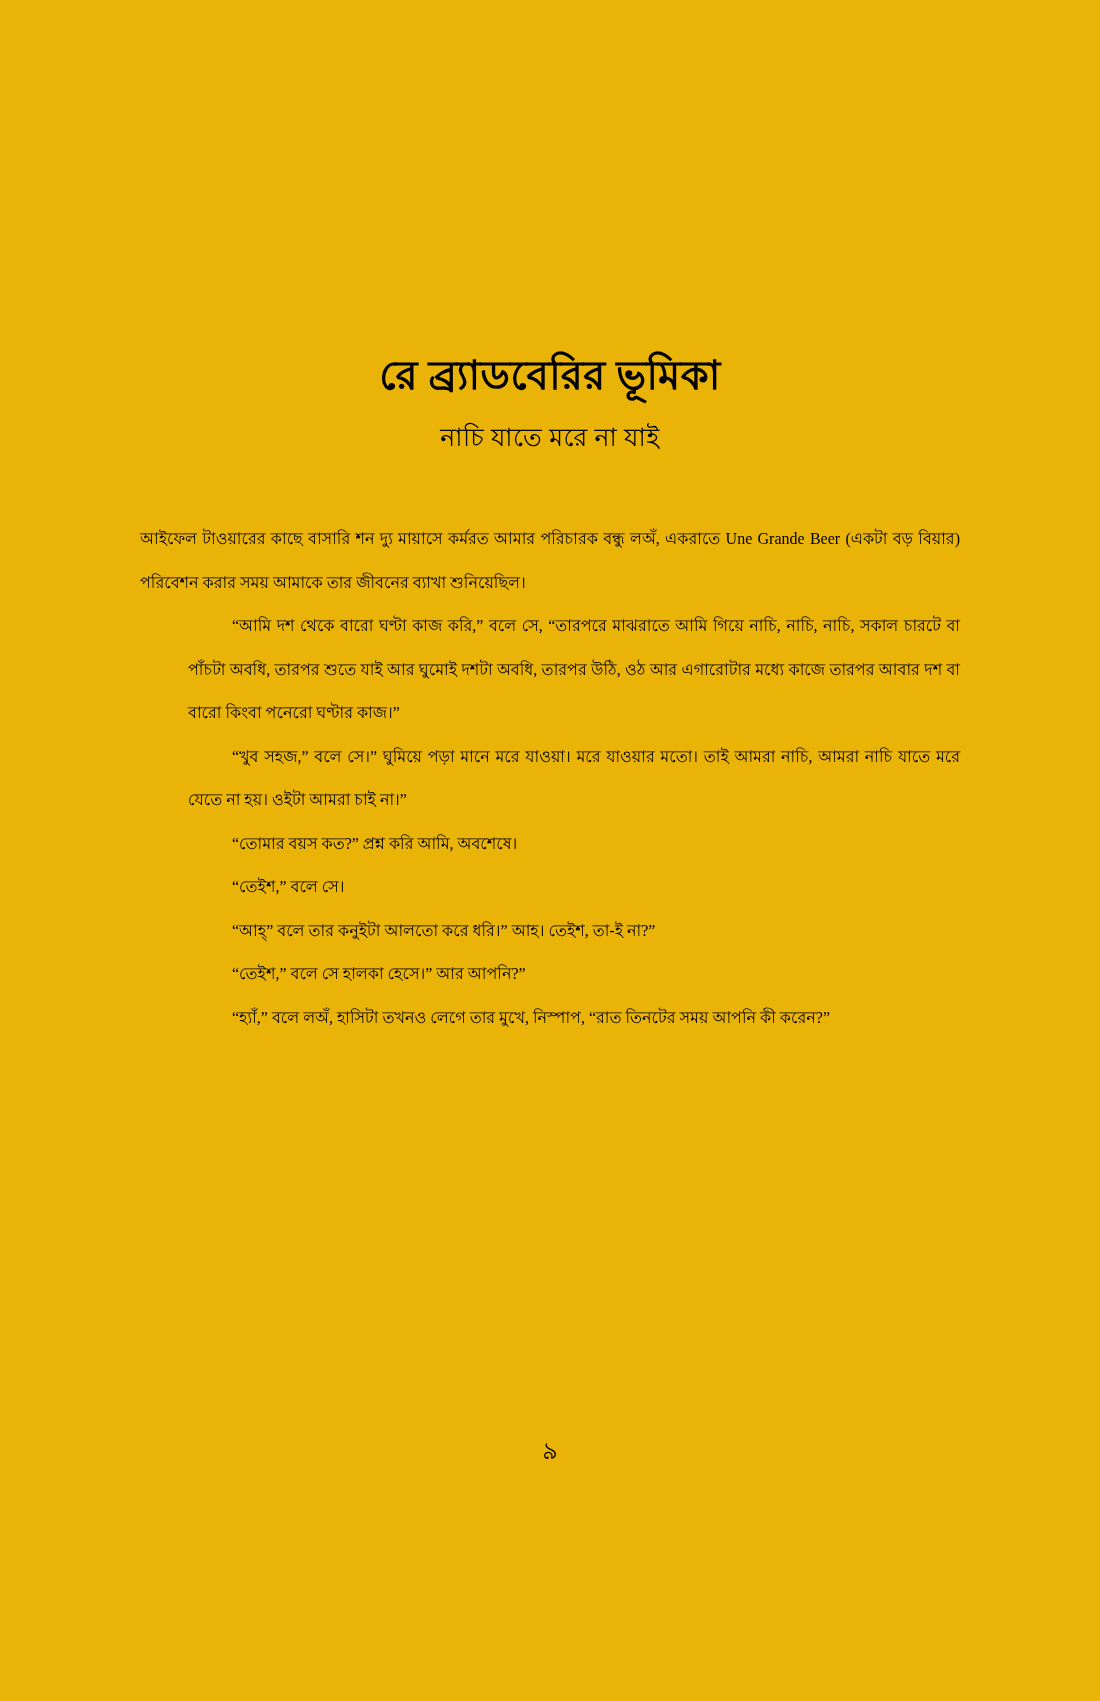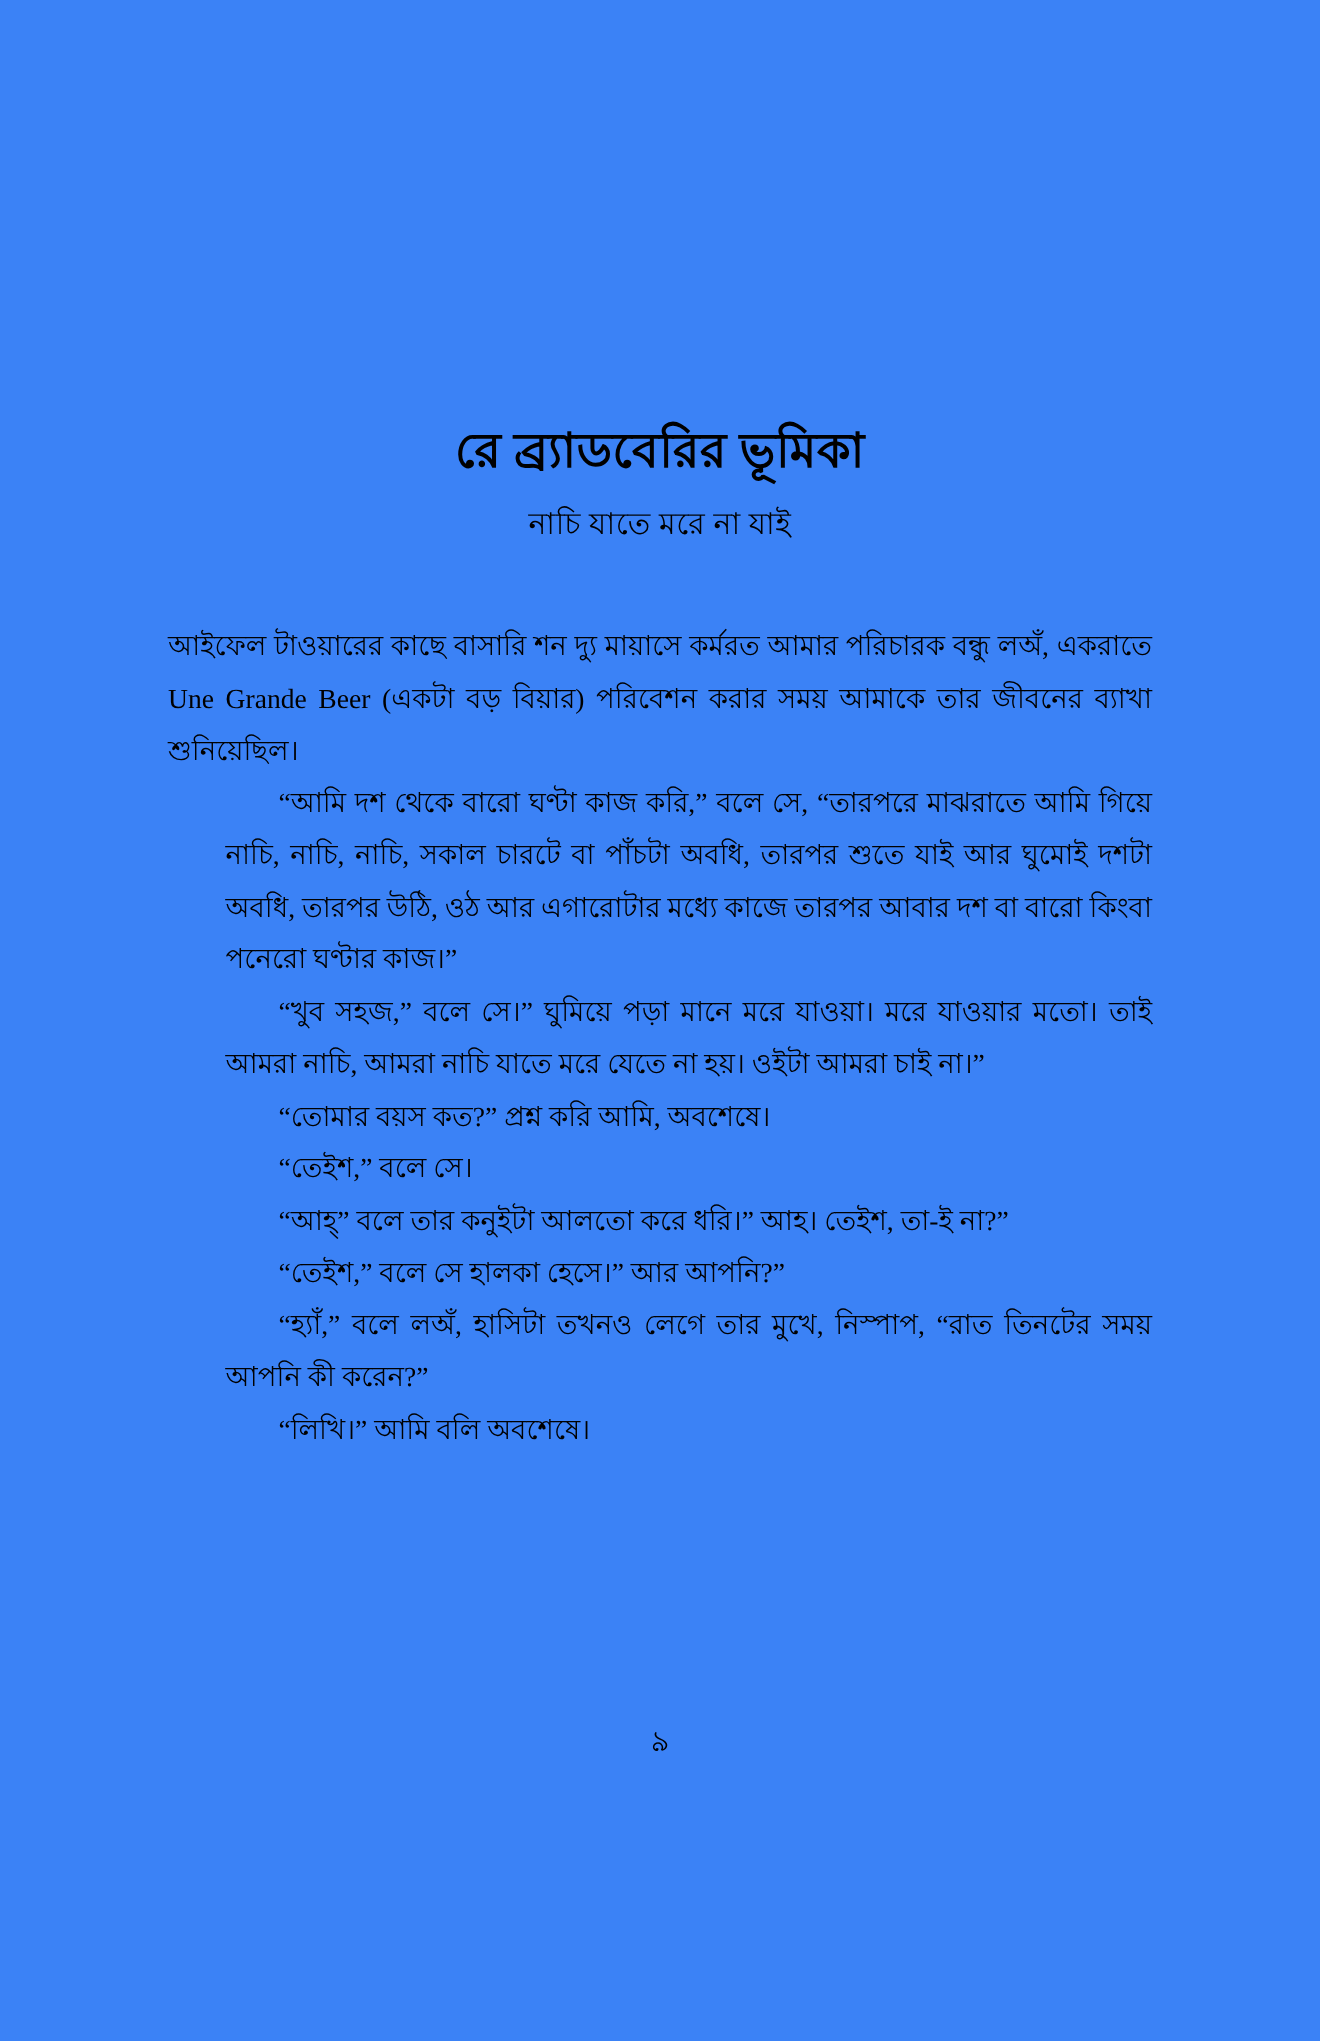--- a/index.html
+++ b/index.html
@@ -5,21 +5,21 @@
   html, body {
     margin: 0;
     padding: 0;
     background: #ffffff;
   }
   .page {
     position: relative;
     width: 1100px;
     height: 1701px;
     margin: 0 auto;
-    background: #3b82f6;
+    background: #eab308;
     box-sizing: border-box;
     overflow: hidden;
   }
   .content {
     position: absolute;
     left: 140px;
     top: 0;
     width: 820px;
     height: 1701px;
   }
@@ -44,21 +44,21 @@
     line-height: 1.2;
     color: #000000;
     margin: 24px 0 0 0;
     letter-spacing: 0.5px;
   }
   .body-text {
     margin-top: 64px;
   }
   .para {
     font-family: "Liberation Serif", "DejaVu Serif", serif;
-    font-size: 23px;
+    font-size: 16px;
     line-height: 43.5px;
     color: #000000;
     text-align: justify;
     text-justify: inter-word;
     margin: 0;
     hyphens: none;
   }
   .para.indent {
     text-indent: 44px;
     margin-left: 48px;
@@ -90,19 +90,18 @@
 
     <div class="body-text">
       <p class="para">আইফেল টাওয়ারের কাছে বাসারি শন দ্যু মায়াসে কর্মরত আমার পরিচারক বন্ধু লঅঁ, একরাতে Une Grande Beer (একটা বড় বিয়ার) পরিবেশন করার সময় আমাকে তার জীবনের ব্যাখা শুনিয়েছিল।</p>
       <p class="para indent">“আমি দশ থেকে বারো ঘণ্টা কাজ করি,” বলে সে, “তারপরে মাঝরাতে আমি গিয়ে নাচি, নাচি, নাচি, সকাল চারটে বা পাঁচটা অবধি, তারপর শুতে যাই আর ঘুমোই দশটা অবধি, তারপর উঠি, ওঠ আর এগারোটার মধ্যে কাজে তারপর আবার দশ বা বারো কিংবা পনেরো ঘণ্টার কাজ।”</p>
       <p class="para indent">“খুব সহজ,” বলে সে।” ঘুমিয়ে পড়া মানে মরে যাওয়া। মরে যাওয়ার মতো। তাই আমরা নাচি, আমরা নাচি যাতে মরে যেতে না হয়। ওইটা আমরা চাই না।”</p>
       <p class="para indent last-short">“তোমার বয়স কত?”  প্রশ্ন করি আমি, অবশেষে।</p>
       <p class="para indent last-short">“তেইশ,” বলে সে।</p>
       <p class="para indent last-short">“আহ্” বলে তার কনুইটা আলতো করে ধরি।” আহ। তেইশ, তা-ই না?”</p>
       <p class="para indent last-short">“তেইশ,” বলে সে হালকা হেসে।” আর আপনি?”</p>
       <p class="para indent">“হ্যাঁ,” বলে লঅঁ, হাসিটা তখনও লেগে তার মুখে, নিস্পাপ, “রাত তিনটের সময় আপনি কী করেন?”</p>
-      <p class="para indent last-short">“লিখি।” আমি বলি অবশেষে।</p>
     </div>
 
   </div>
 
   <div class="folio">৯</div>
 </div>
 
 </body></html>

